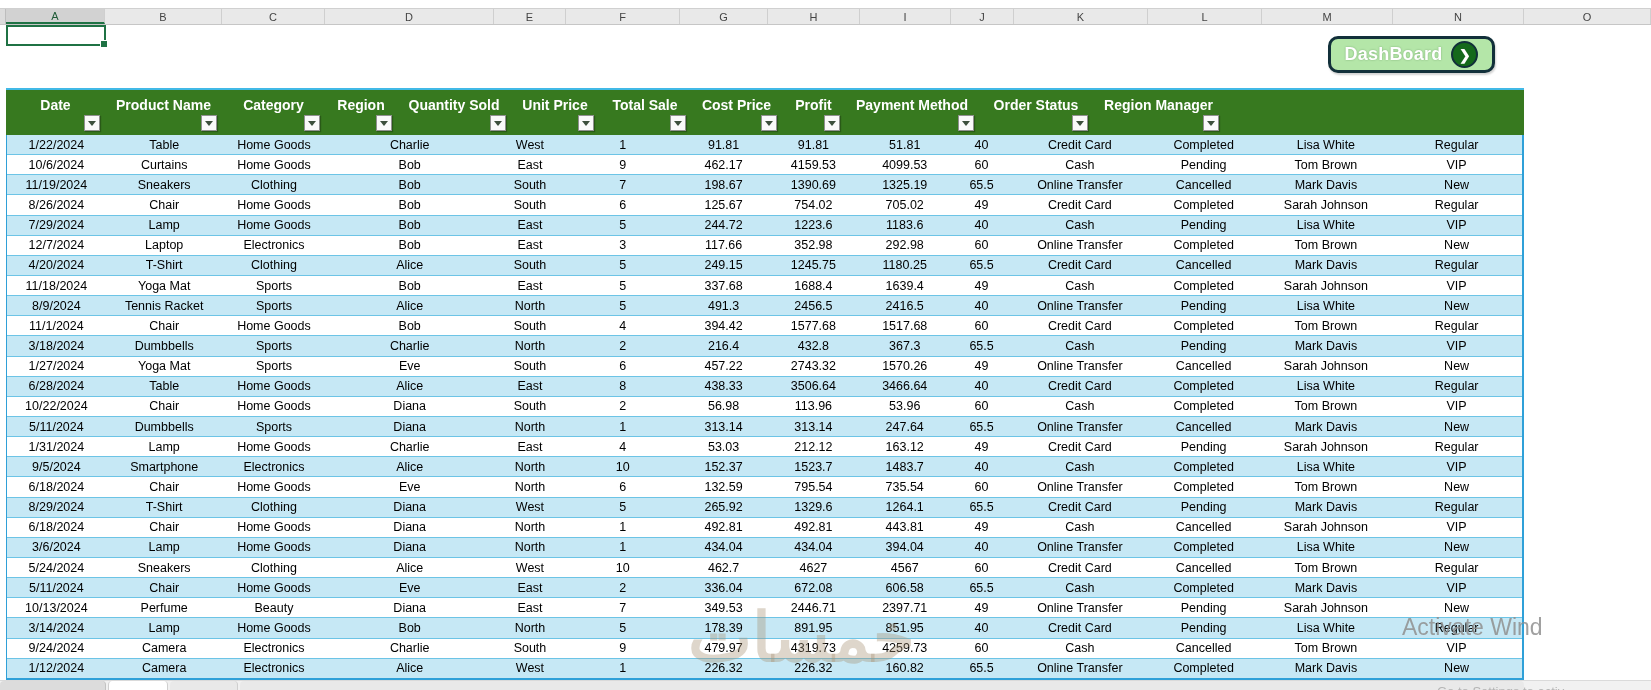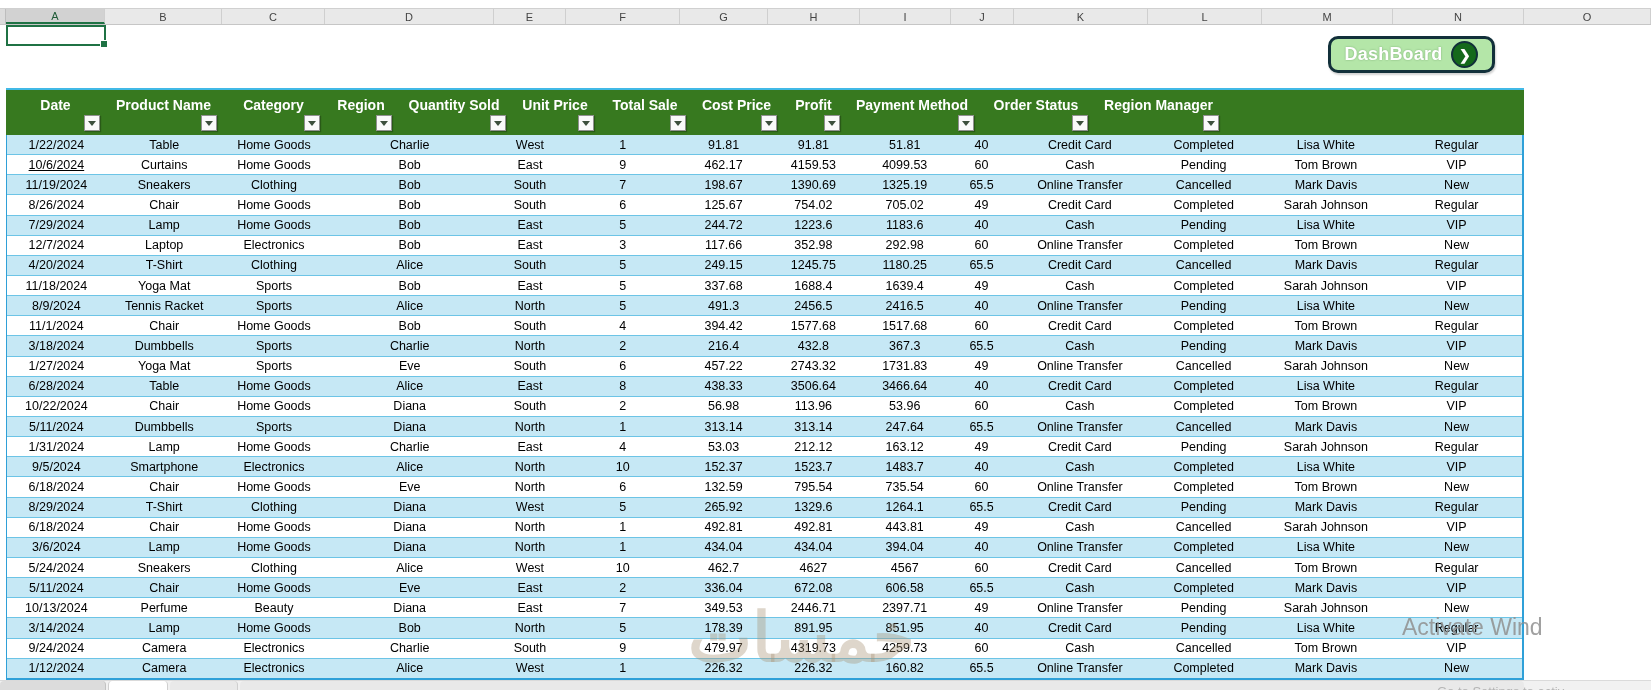--- a/index.html
+++ b/index.html
@@ -186,21 +186,21 @@
           <div class="td" style="width: 88px;">91.81</div>
           <div class="td" style="width: 92px;">91.81</div>
           <div class="td" style="width: 91px;">51.81</div>
           <div class="td" style="width: 63px;">40</div>
           <div class="td" style="width: 134px;">Credit Card</div>
           <div class="td" style="width: 114px;">Completed</div>
           <div class="td" style="width: 131px;">Lisa White</div>
           <div class="td" style="width: 131px;">Regular</div>
         </div>
         <div class="tr">
-          <div class="td" style="width: 99px; text-decoration: underline;">10/6/2024</div>
+          <div class="td" style="width: 99px;">10/6/2024</div>
           <div class="td" style="width: 117px;">Curtains</div>
           <div class="td" style="width: 103px;">Home Goods</div>
           <div class="td" style="width: 169px;">Bob</div>
           <div class="td" style="width: 72px;">East</div>
           <div class="td" style="width: 114px;">9</div>
           <div class="td" style="width: 88px;">462.17</div>
           <div class="td" style="width: 92px;">4159.53</div>
           <div class="td" style="width: 91px;">4099.53</div>
           <div class="td" style="width: 63px;">60</div>
           <div class="td" style="width: 134px;">Cash</div>
@@ -354,21 +354,21 @@
         </div>
         <div class="tr">
           <div class="td" style="width: 99px;">1/27/2024</div>
           <div class="td" style="width: 117px;">Yoga Mat</div>
           <div class="td" style="width: 103px;">Sports</div>
           <div class="td" style="width: 169px;">Eve</div>
           <div class="td" style="width: 72px;">South</div>
           <div class="td" style="width: 114px;">6</div>
           <div class="td" style="width: 88px;">457.22</div>
           <div class="td" style="width: 92px;">2743.32</div>
-          <div class="td" style="width: 91px;">1731.83</div>
+          <div class="td" style="width: 91px;">1570.26</div>
           <div class="td" style="width: 63px;">49</div>
           <div class="td" style="width: 134px;">Online Transfer</div>
           <div class="td" style="width: 114px;">Cancelled</div>
           <div class="td" style="width: 131px;">Sarah Johnson</div>
           <div class="td" style="width: 131px;">New</div>
         </div>
         <div class="tr alt">
           <div class="td" style="width: 99px;">6/28/2024</div>
           <div class="td" style="width: 117px;">Table</div>
           <div class="td" style="width: 103px;">Home Goods</div>

